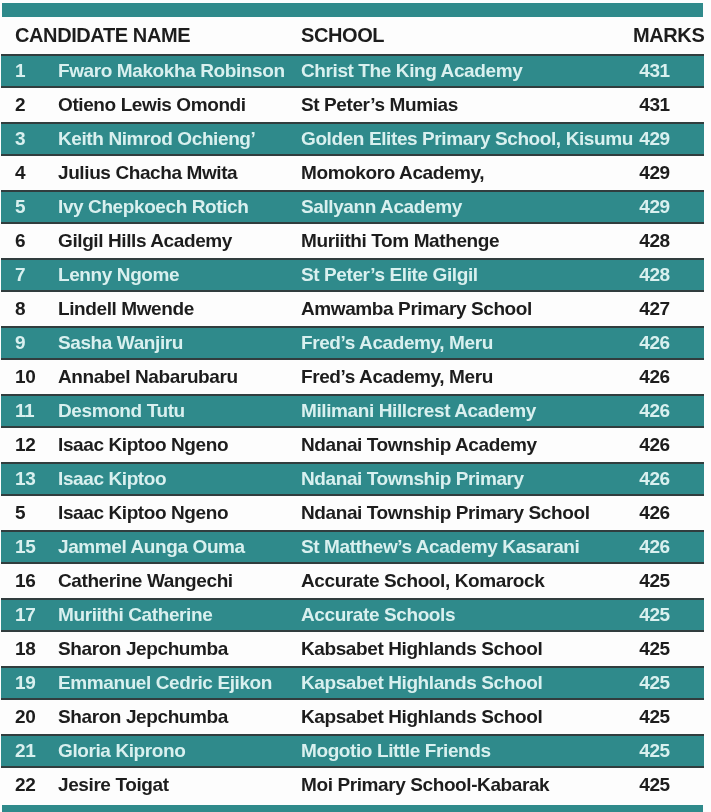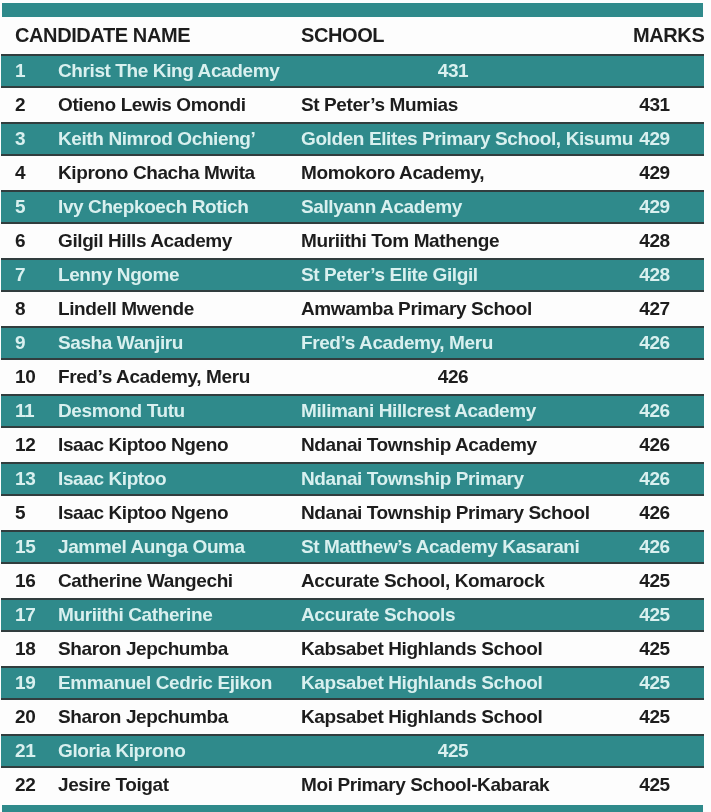--- a/index.html
+++ b/index.html
@@ -65,41 +65,42 @@
 
   <div class="table">
     <div class="header-row">
       <div class="col-candidate">CANDIDATE NAME</div>
       <div class="col-school">SCHOOL</div>
       <div class="col-marks">MARKS</div>
     </div>
     <div id="table-body">
   <div class="row teal">
     <span class="cell rank">1</span>
+    <span class="cell name">Fwaro Makokha Robinson</span>
     <span class="cell school">Christ The King Academy</span>
     <span class="cell marks">431</span>
   </div>
 
   <div class="row">
     <span class="cell rank">2</span>
     <span class="cell name">Otieno Lewis Omondi</span>
     <span class="cell school">St Peter’s Mumias</span>
     <span class="cell marks">431</span>
   </div>
 
   <div class="row teal">
     <span class="cell rank">3</span>
     <span class="cell name">Keith Nimrod Ochieng’</span>
     <span class="cell school">Golden Elites Primary School, Kisumu</span>
     <span class="cell marks">429</span>
   </div>
 
   <div class="row">
     <span class="cell rank">4</span>
-    <span class="cell name">Kiprono Chacha Mwita</span>
+    <span class="cell name">Julius Chacha Mwita</span>
     <span class="cell school">Momokoro Academy,</span>
     <span class="cell marks">429</span>
   </div>
 
   <div class="row teal">
     <span class="cell rank">5</span>
     <span class="cell name">Ivy Chepkoech Rotich</span>
     <span class="cell school">Sallyann Academy</span>
     <span class="cell marks">429</span>
   </div>
@@ -127,20 +128,21 @@
 
   <div class="row teal">
     <span class="cell rank">9</span>
     <span class="cell name">Sasha Wanjiru</span>
     <span class="cell school">Fred’s Academy, Meru</span>
     <span class="cell marks">426</span>
   </div>
 
   <div class="row">
     <span class="cell rank">10</span>
+    <span class="cell name">Annabel Nabarubaru</span>
     <span class="cell school">Fred’s Academy, Meru</span>
     <span class="cell marks">426</span>
   </div>
 
   <div class="row teal">
     <span class="cell rank">11</span>
     <span class="cell name">Desmond Tutu</span>
     <span class="cell school">Milimani Hillcrest Academy</span>
     <span class="cell marks">426</span>
   </div>
@@ -204,20 +206,21 @@
   <div class="row">
     <span class="cell rank">20</span>
     <span class="cell name">Sharon Jepchumba</span>
     <span class="cell school">Kapsabet Highlands School</span>
     <span class="cell marks">425</span>
   </div>
 
   <div class="row teal">
     <span class="cell rank">21</span>
     <span class="cell name">Gloria Kiprono</span>
+    <span class="cell school">Mogotio Little Friends</span>
     <span class="cell marks">425</span>
   </div>
 
   <div class="row">
     <span class="cell rank">22</span>
     <span class="cell name">Jesire Toigat</span>
     <span class="cell school">Moi Primary School-Kabarak</span>
     <span class="cell marks">425</span>
   </div>
 </div>

